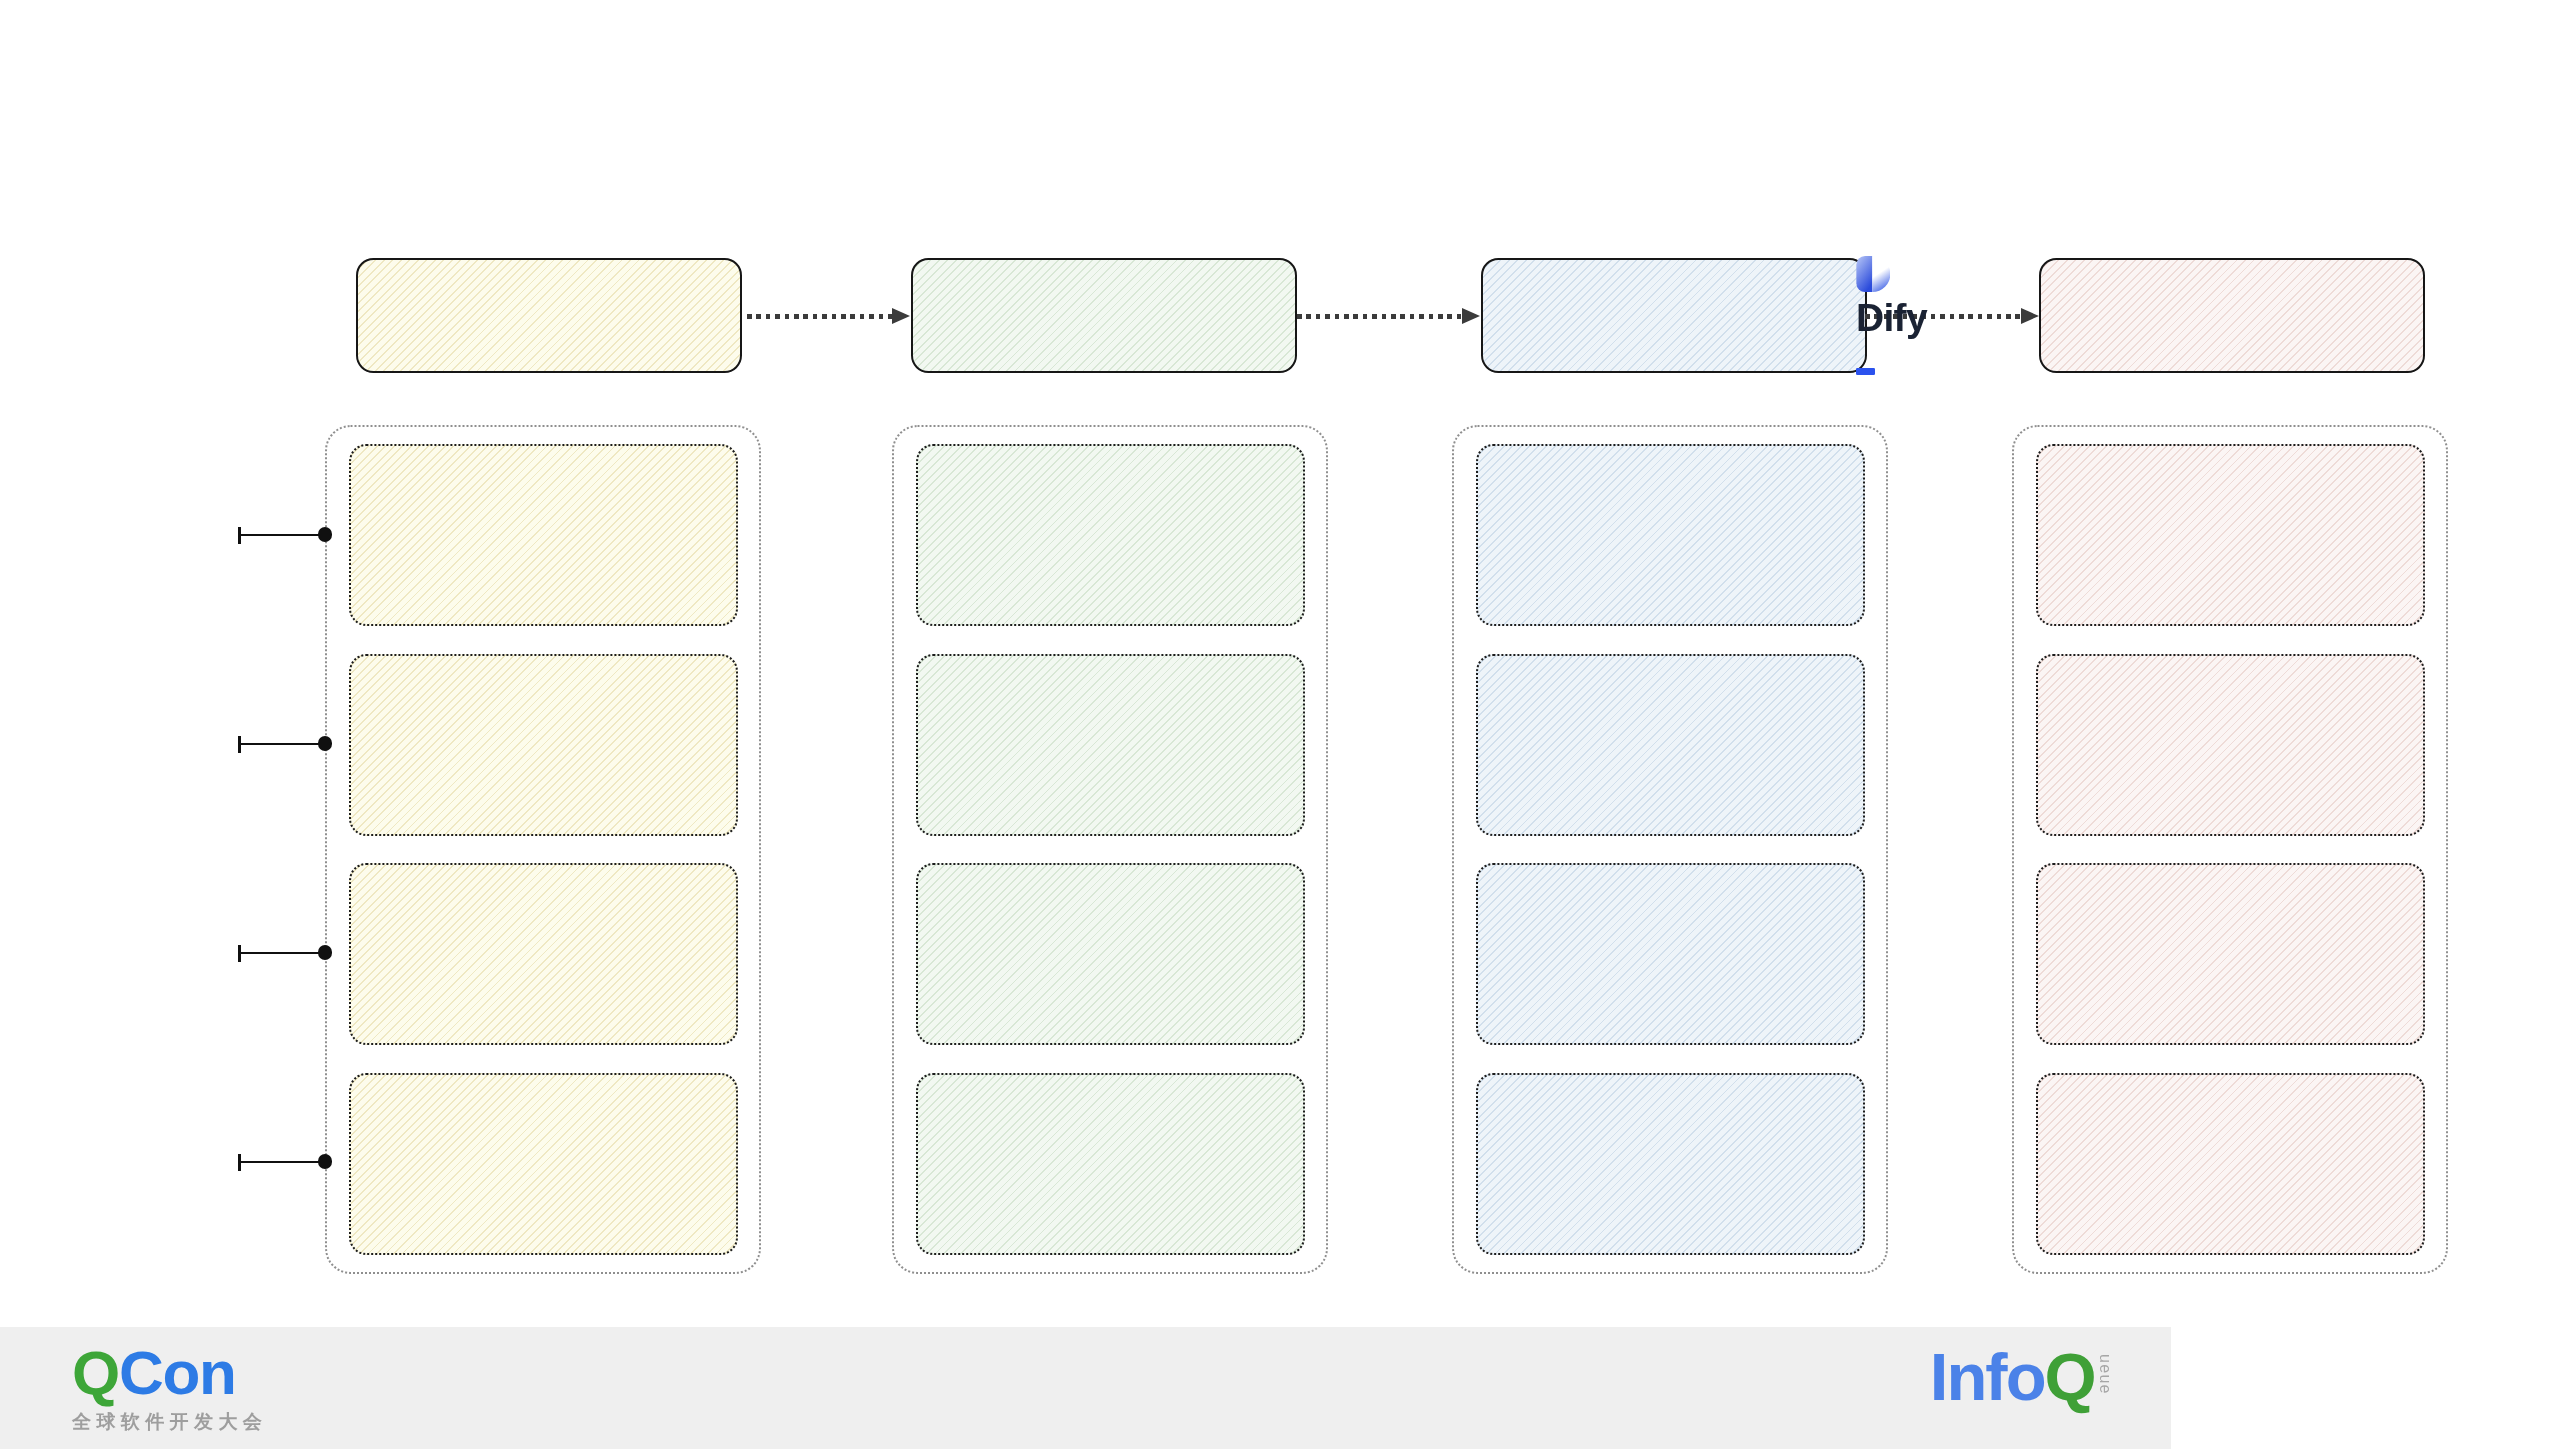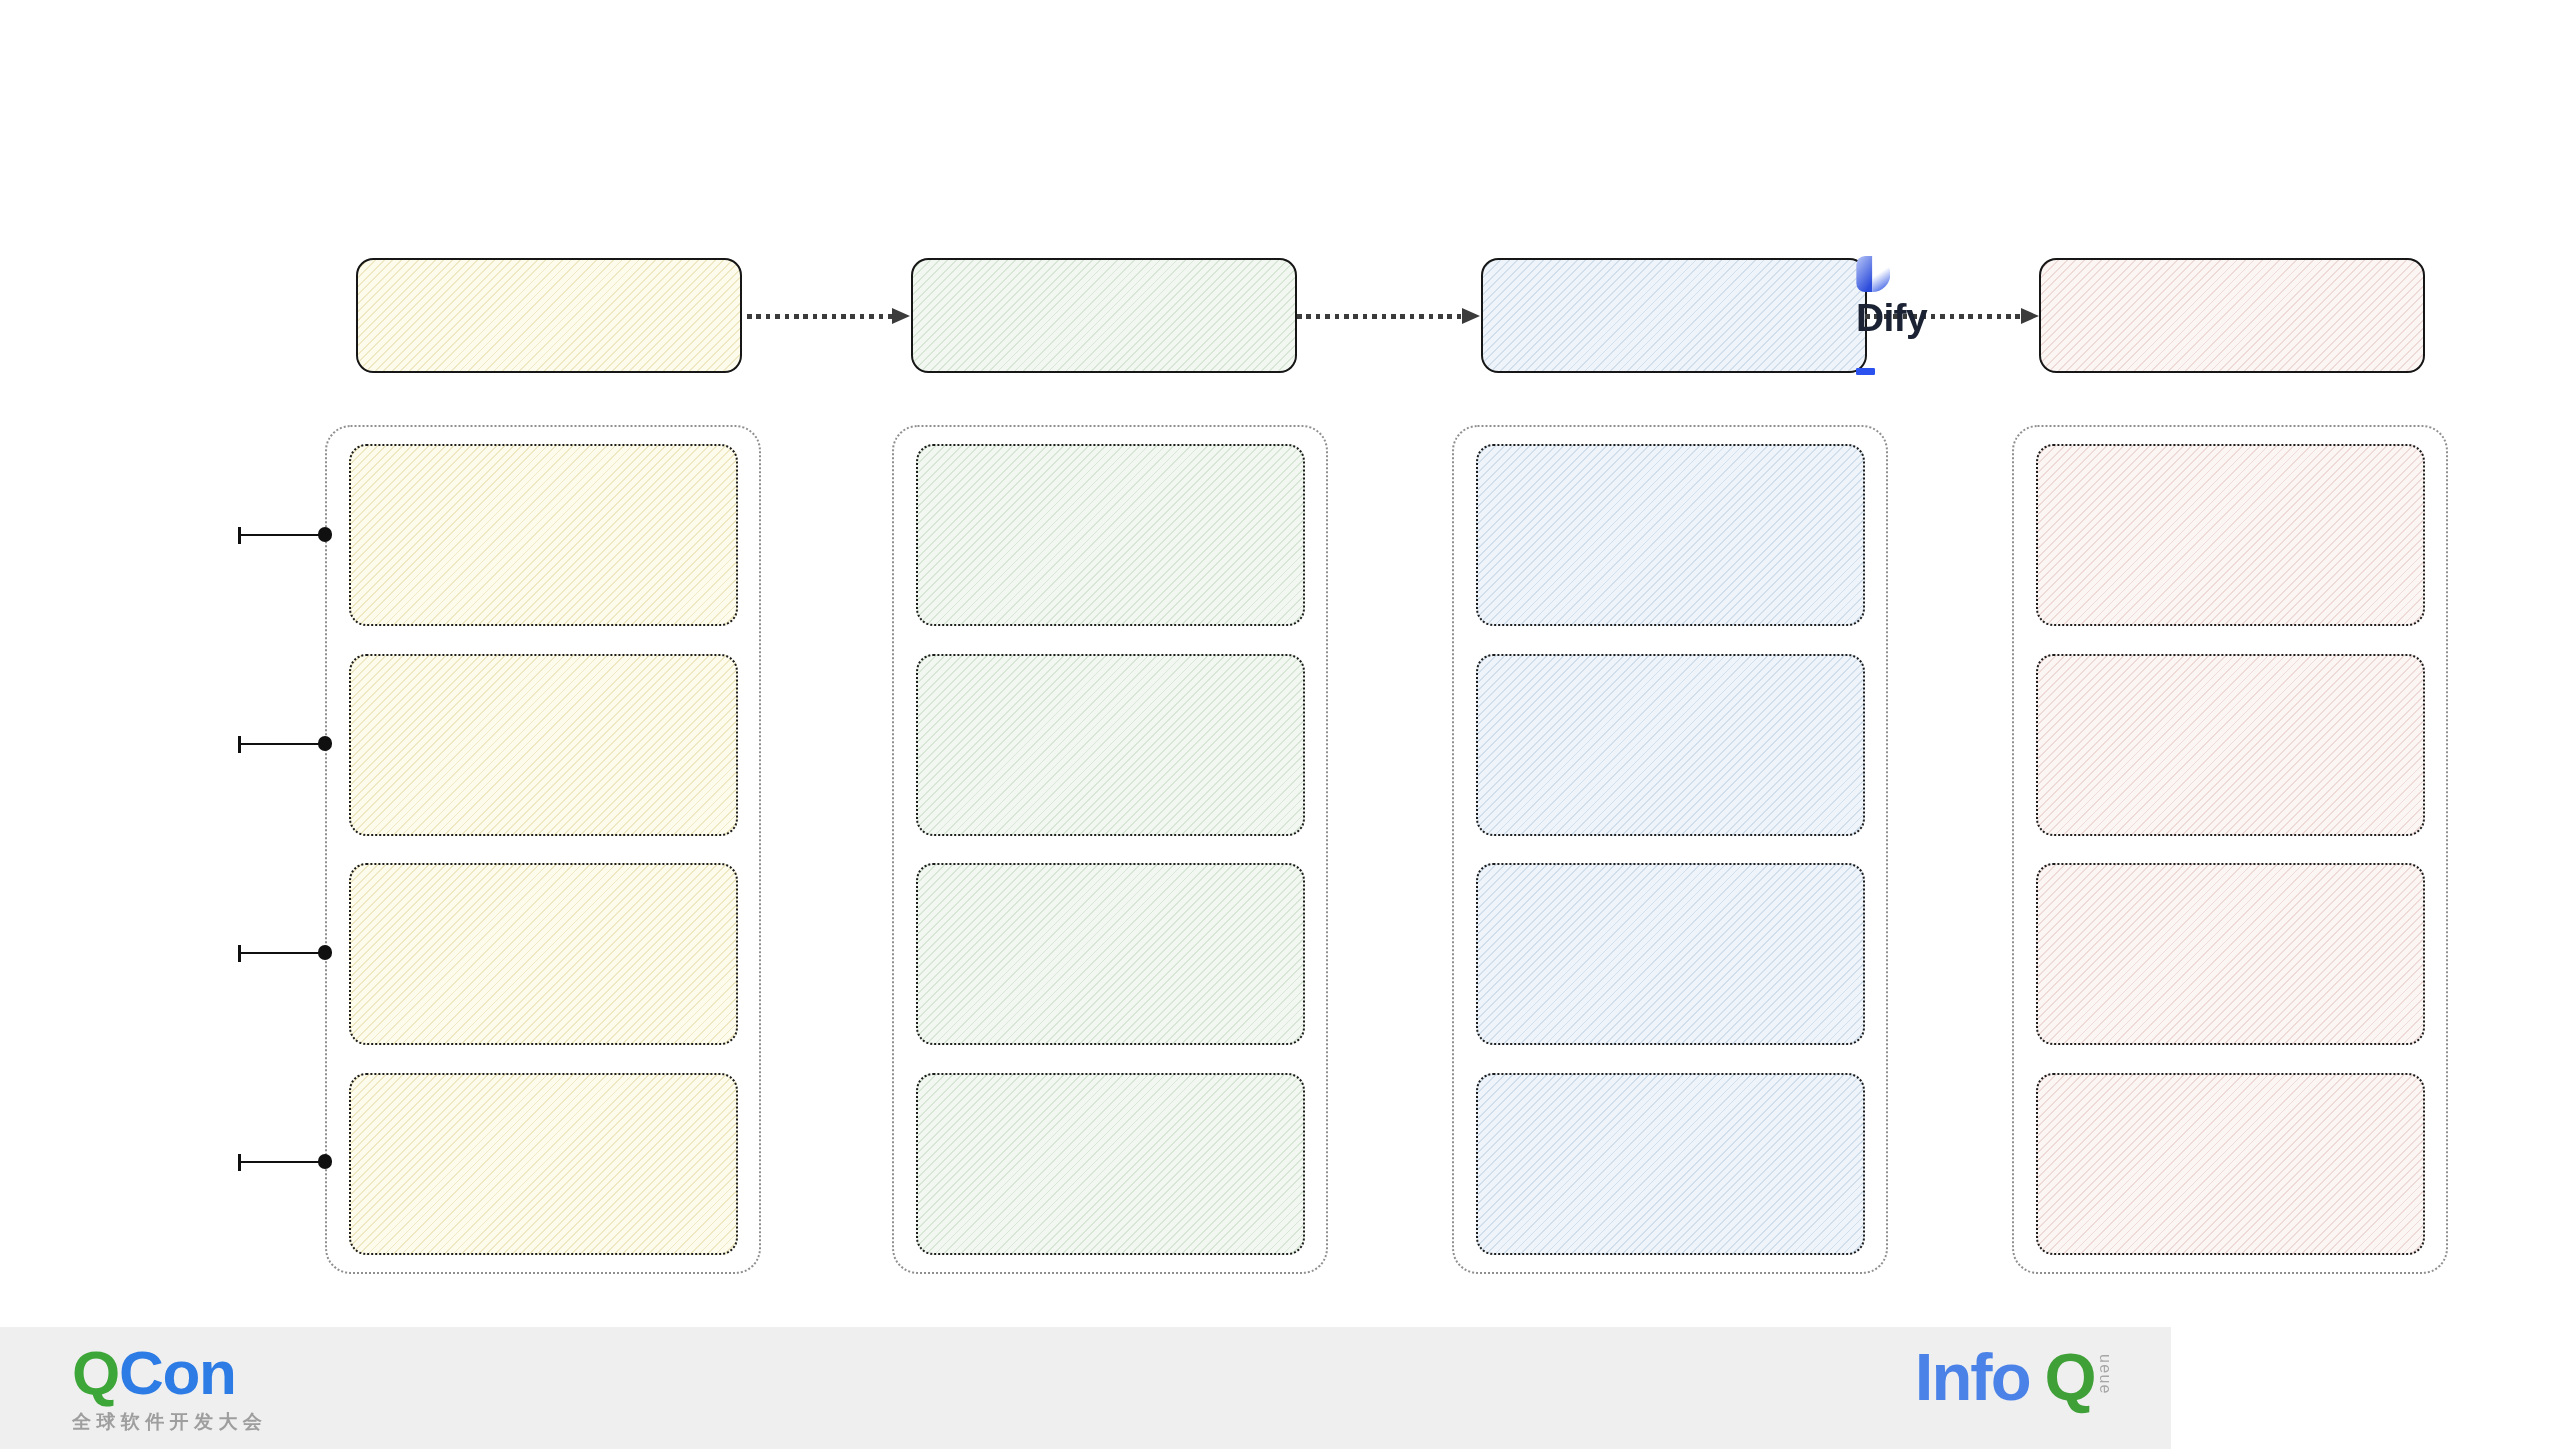--- a/index.html
+++ b/index.html
@@ -41,21 +41,21 @@
   .connector::after{content:'';position:absolute;right:-7.4px;top:-8.7px;width:14.8px;height:14.8px;
         border-radius:50%;background:#101010;}
   .k1{top:534px;} .k2{top:743px;} .k3{top:952px;} .k4{top:1161px;}
 
   
   .footer{position:absolute;left:0;top:1327px;width:2171px;height:122px;}
   .qcon{position:absolute;left:72px;top:14.8px;}
   .qcon-word{font-size:62px;font-weight:bold;line-height:1;letter-spacing:-1.3px;}
   .qcon-sub{font-size:19px;font-weight:bold;letter-spacing:5.4px;margin-top:5.4px;}
   .infoq{position:absolute;right:57px;top:19px;display:flex;align-items:flex-start;}
-  .info,.iq{font-size:67px;font-weight:bold;line-height:0.92;letter-spacing:-2px;margin-left:15px;}
+  .info,.iq{font-size:67px;font-weight:bold;line-height:0.92;letter-spacing:-2px;}
   .ueue{writing-mode:vertical-rl;font-size:16px;letter-spacing:1.3px;margin-top:8px;margin-left:1.3px;}
 </style>
 </head>
 <body>
 
 <div class="stage">
 
   <div class="hbox h1" style="--base: #fdfcec; --stripe: #efe8c2;"></div>
   <div class="arrow a1">
       <span class="head"></span>

